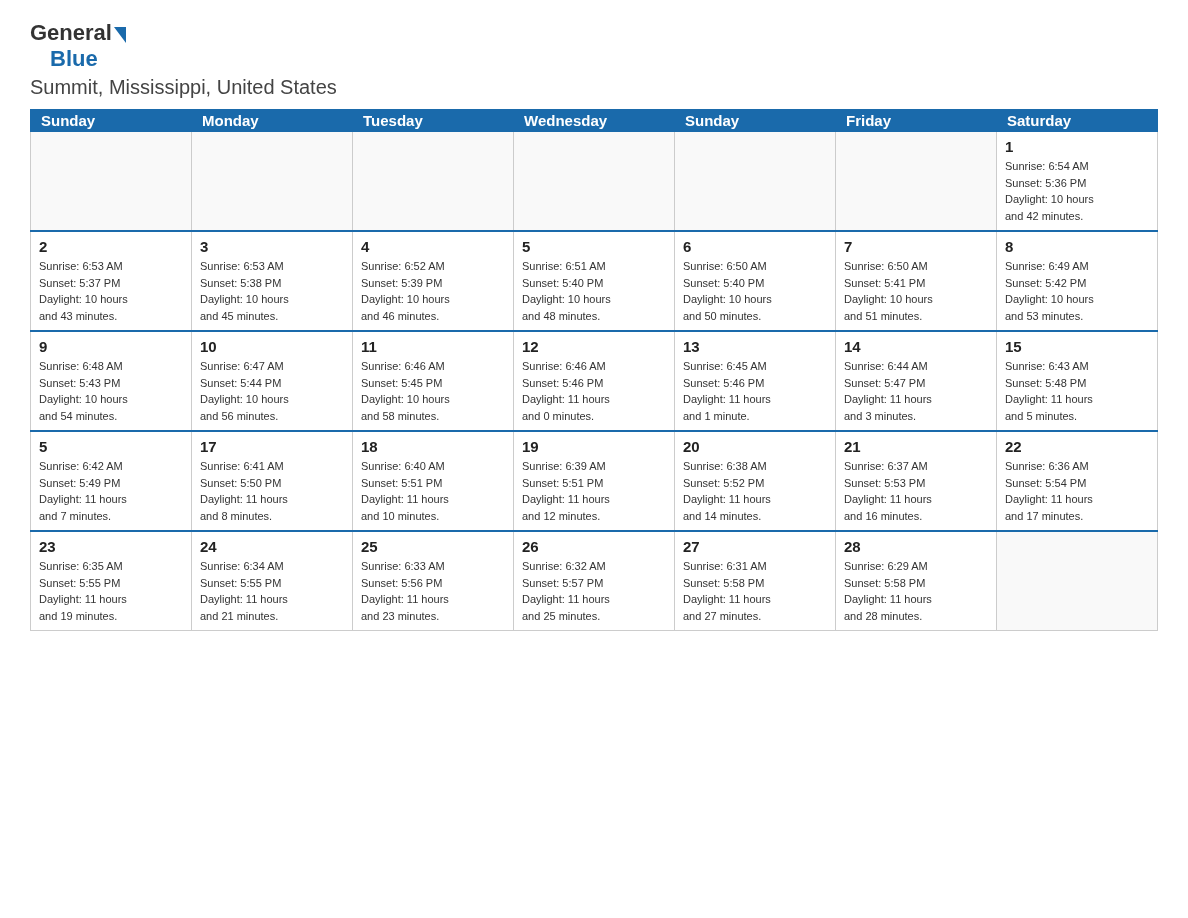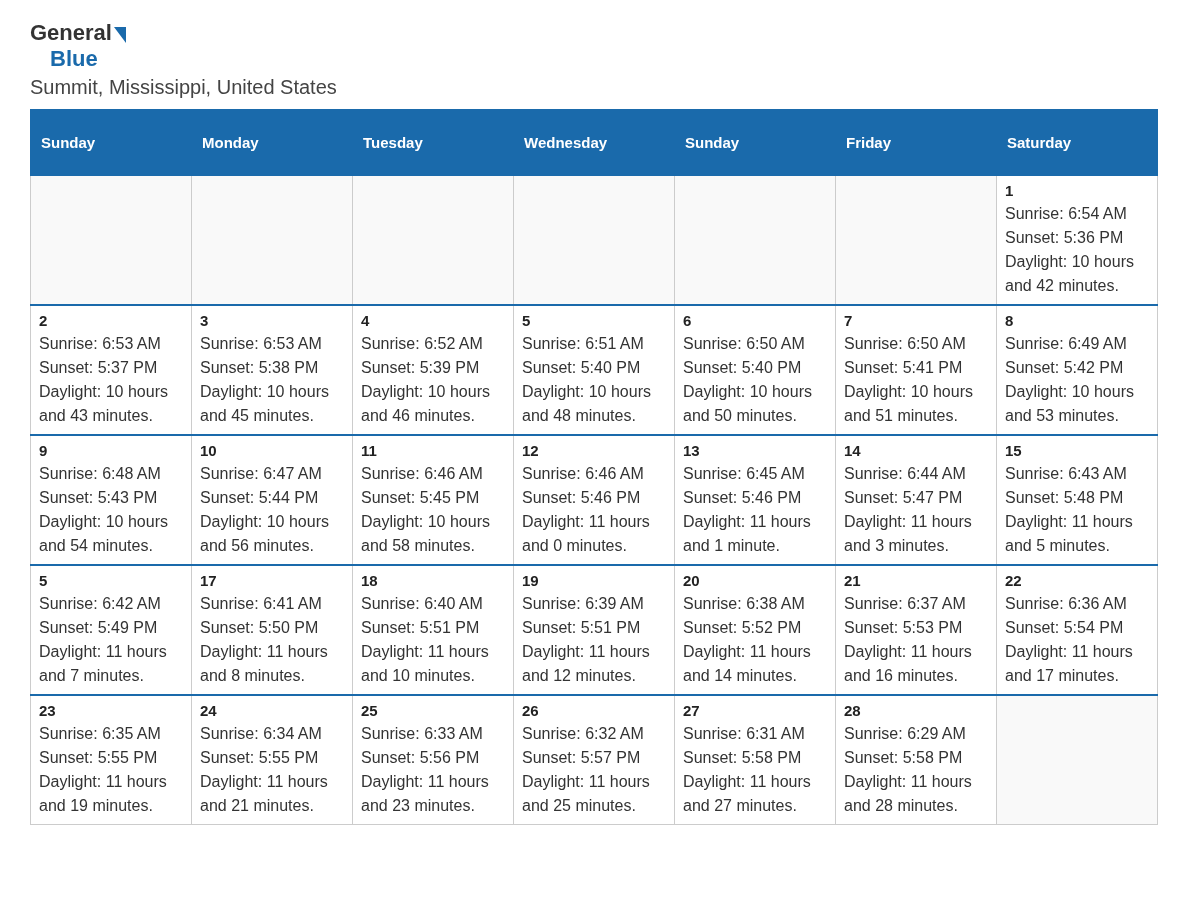--- a/index.html
+++ b/index.html
@@ -62,21 +62,21 @@
     .calendar {
       width: 100%;
       border-collapse: collapse;
       margin-top: 10px;
     }
     .calendar thead tr th {
       background-color: #1a6aab;
       color: #fff;
       font-size: 15px;
       font-weight: bold;
-      padding: 24px 10px;
+      padding: 2px 10px;
       text-align: left;
       border: 1px solid #1a6aab;
     }
     .calendar tbody tr td {
       border: 1px solid #ccc;
       vertical-align: top;
       padding: 6px 8px;
       width: 14.28%;
       min-height: 100px;
       font-size: 12.5px;
@@ -85,21 +85,21 @@
     .calendar tbody tr td.empty {
       background: #f9f9f9;
     }
     .day-number {
       font-size: 15px;
       font-weight: bold;
       color: #222;
       margin-bottom: 3px;
     }
     .day-info {
-      font-size: 16px;
+      font-size: 11px;
       color: #333;
       line-height: 1.5;
     }
     .row-divider td {
       border-top: 2px solid #1a6aab !important;
     }
   </style>
 </head>
 <body>
 

